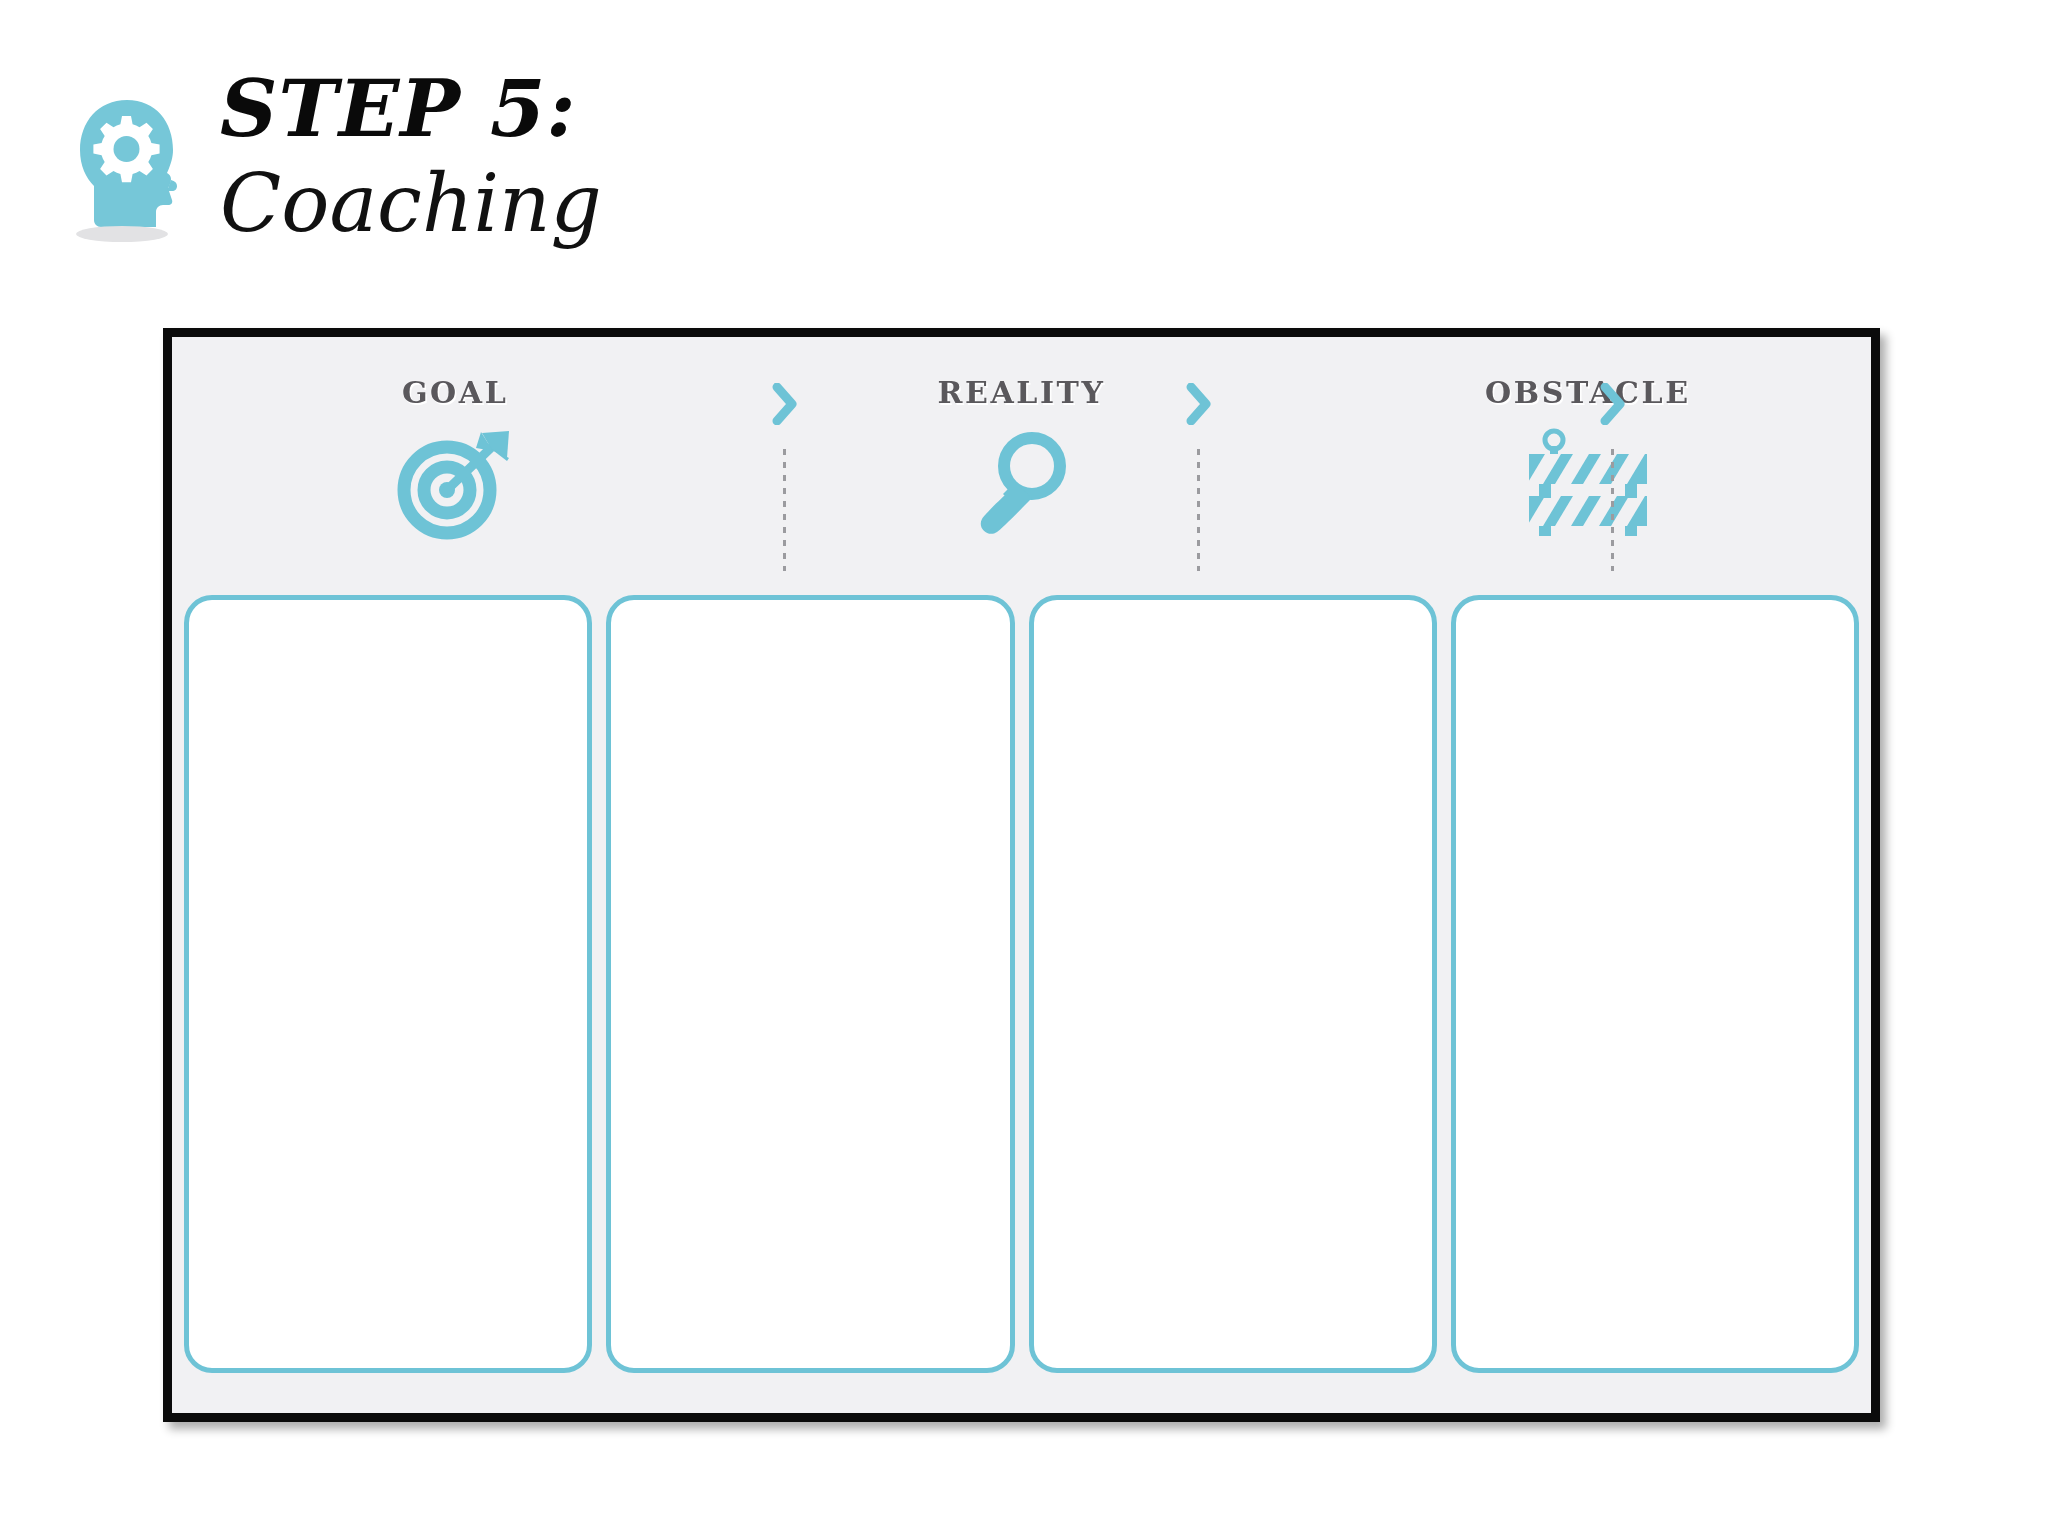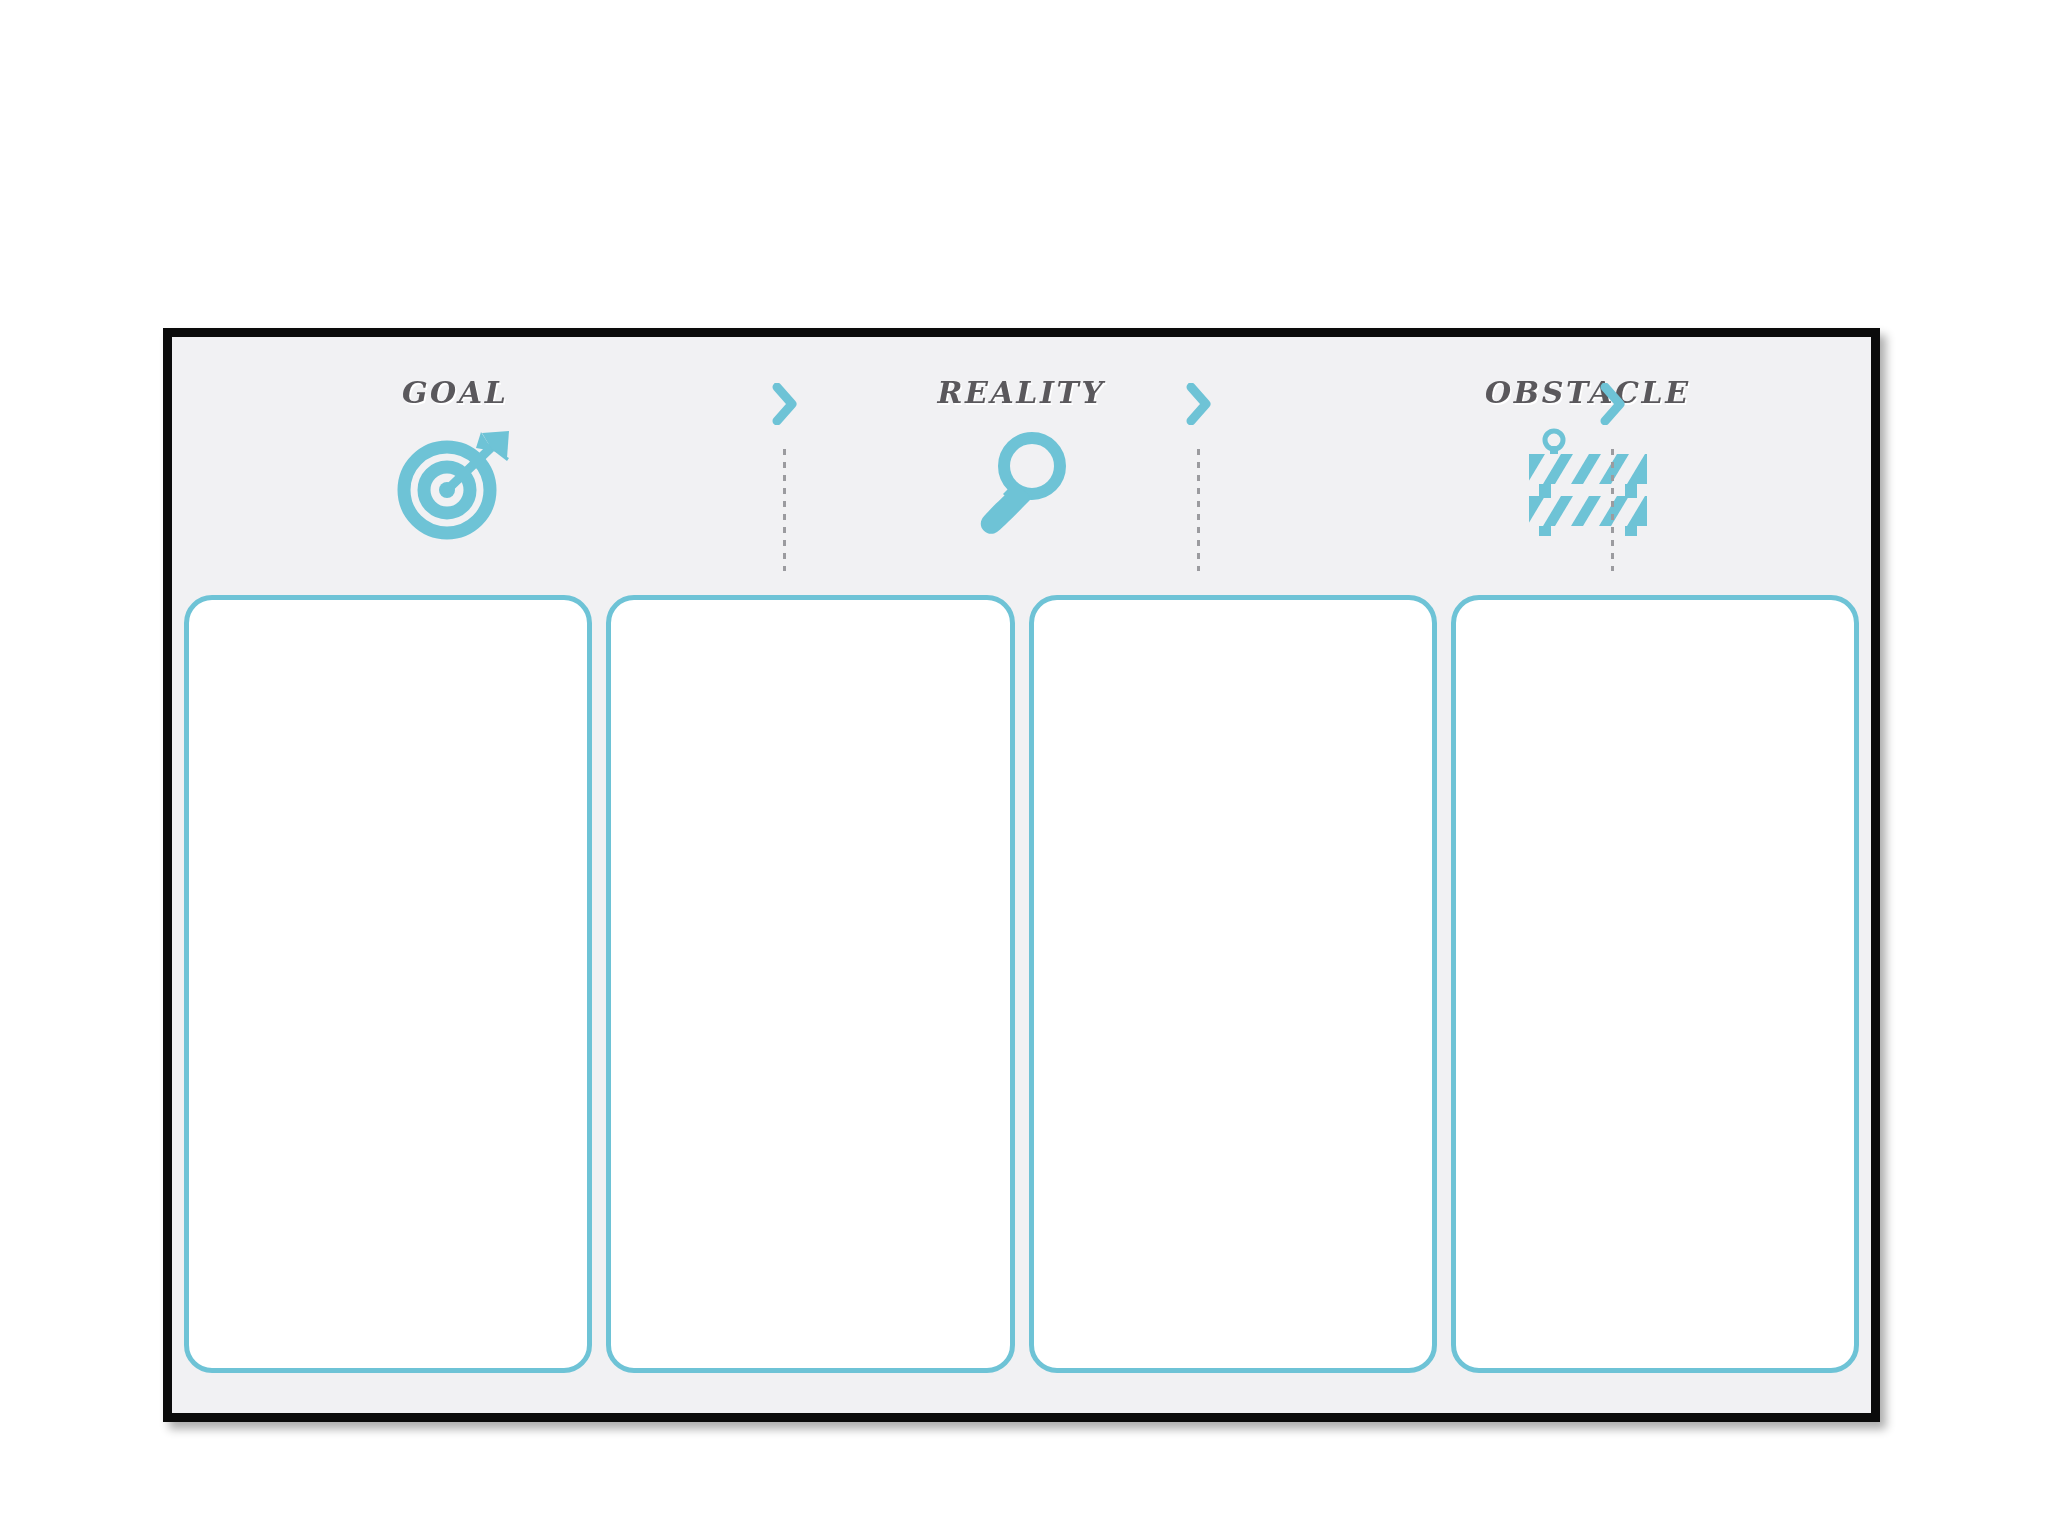--- a/index.html
+++ b/index.html
@@ -97,21 +97,20 @@
     flex: 0 0 auto;
   }
 
   .col-head {
     position: relative;
     flex: 1 1 0;
     display: flex;
     flex-direction: column;
     align-items: center;
     padding-top: 38px;
-    font-style: italic;
   }
 
   .col-title {
     font-family: "DejaVu Serif", "Liberation Serif", serif;
     font-weight: 700;
     font-size: 30px;
     letter-spacing: 2.6px;
     color: #5a585c;
     text-transform: uppercase;
     white-space: nowrap;
@@ -182,20 +181,48 @@
     height: 16px;
     background: #e2e2e4;
     border-radius: 50%;
   }
 </style>
 </head>
 <body>
 
 <div class="page">
 
+  <div class="header">
+
+    <div class="head-icon-wrap">
+      <svg width="110" height="140" viewBox="0 0 110 140" aria-hidden="true">
+        <path d="M55 6 C26 6 8 28 8 56 C8 72 14 84 22 92 L22 126 C22 130 25 133 29 133
+                 L84 133 L84 118 C84 114 87 111 91 111 L96 111 C99 111 101 109 100 106
+                 L96 94 C98 91 99 88 99 85 C99 82 97 80 95 79
+                 C99 70 101 63 101 56 C101 28 84 6 55 6 Z" fill="#76C7D8"></path>
+        <path d="M99 86 c4 1 6 3 6 6 c0 3 -2 5 -5 5 l-5 0 z" fill="#76C7D8"></path>
+        <g fill="#ffffff">
+          <path d="M50 22 l9 0 l1.6 8.2 c2.5 0.7 4.8 1.7 6.9 3.1 l7-4.6 l6.4 6.4 l-4.6 7
+                   c1.4 2.1 2.4 4.4 3.1 6.9 l8.2 1.6 l0 9 l-8.2 1.6 c-0.7 2.5 -1.7 4.8 -3.1 6.9
+                   l4.6 7 l-6.4 6.4 l-7 -4.6 c-2.1 1.4 -4.4 2.4 -6.9 3.1 l-1.6 8.2 l-9 0
+                   l-1.6 -8.2 c-2.5 -0.7 -4.8 -1.7 -6.9 -3.1 l-7 4.6 l-6.4 -6.4 l4.6 -7
+                   c-1.4 -2.1 -2.4 -4.4 -3.1 -6.9 l-8.2 -1.6 l0 -9 l8.2 -1.6
+                   c0.7 -2.5 1.7 -4.8 3.1 -6.9 l-4.6 -7 l6.4 -6.4 l7 4.6
+                   c2.1 -1.4 4.4 -2.4 6.9 -3.1 z"></path>
+        </g>
+        <circle cx="54.5" cy="55" r="13" fill="#76C7D8"></circle>
+      </svg>
+      <div class="head-shadow"></div>
+    </div>
+
+    <div class="header-text">
+      <div class="step-title">STEP 5:</div>
+      <div class="step-subtitle">Coaching</div>
+    </div>
+  </div>
 
   <div class="board-frame">
     <div class="board-inner">
 
       <div class="head-row">
 
         <div class="col-head">
           <div class="col-title">GOAL</div>
           <div class="col-icon">
             <svg width="116" height="112" viewBox="0 0 116 112" aria-hidden="true">

